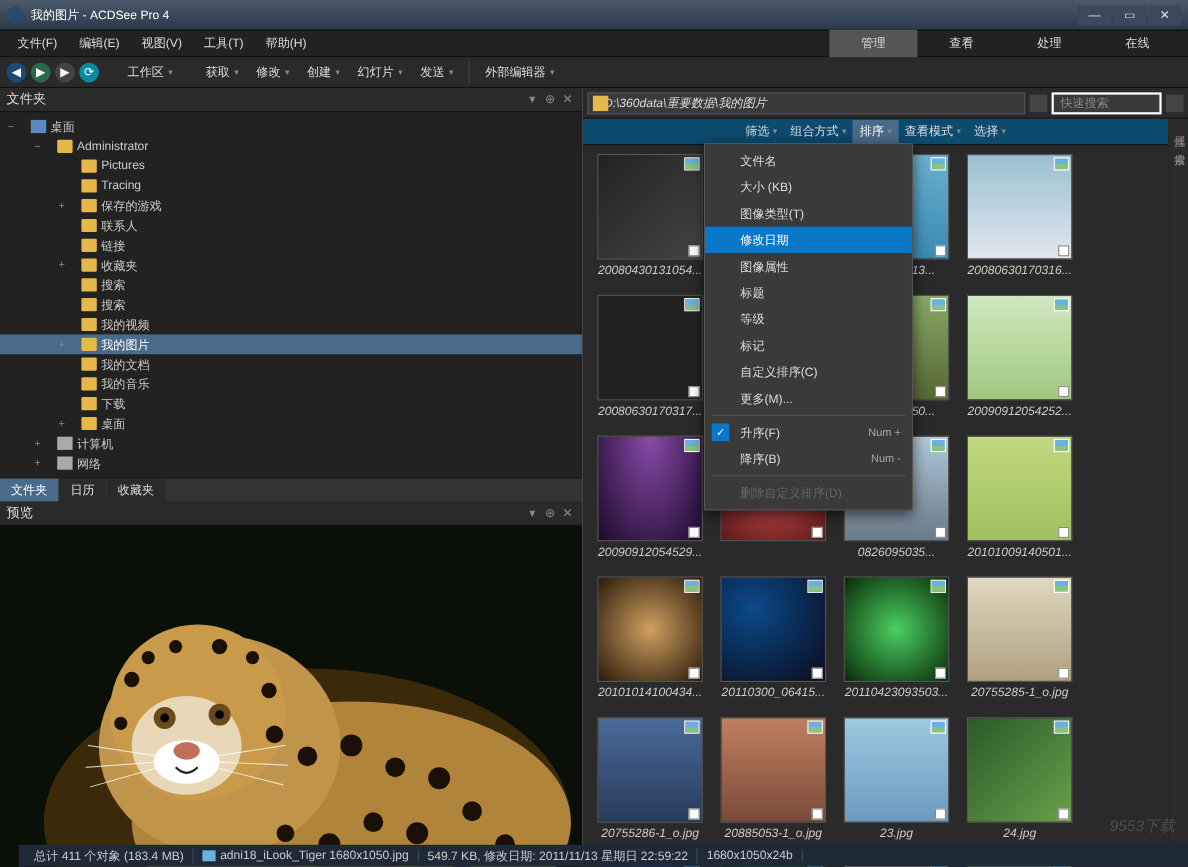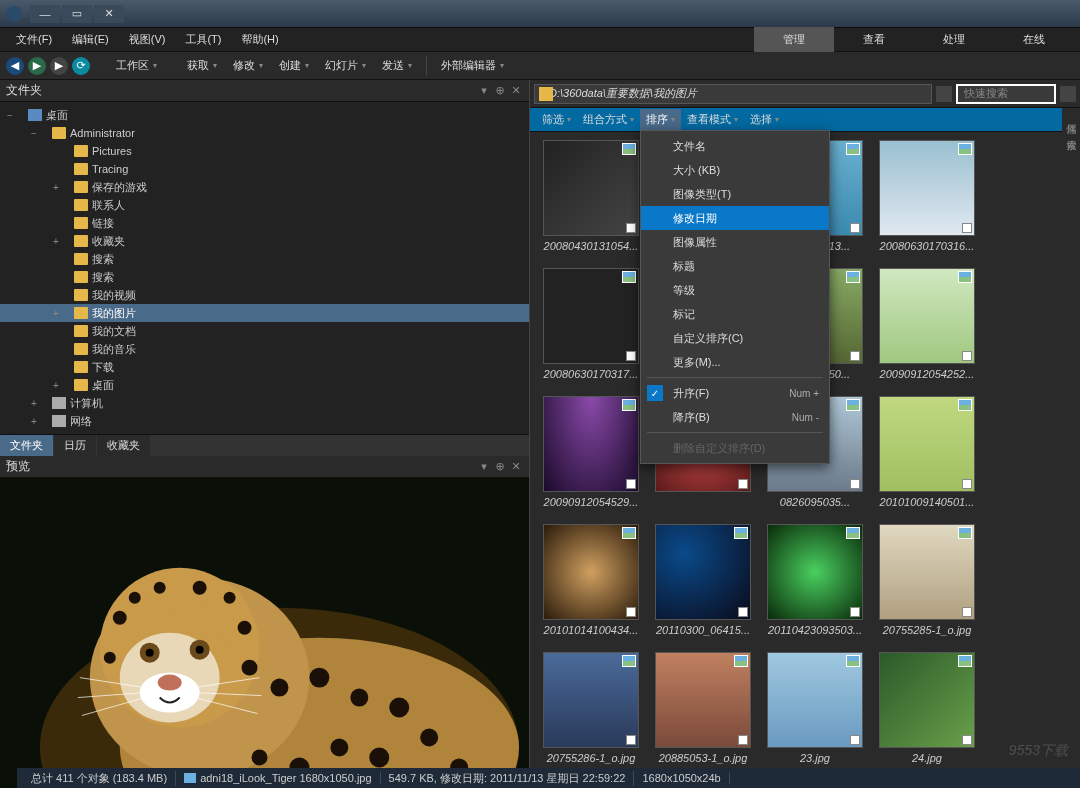--- a/index.html
+++ b/index.html
@@ -58,21 +58,21 @@
 .preview { flex: 1; display: flex; flex-direction: column; }
 .preview-body { flex: 1; background: #1a1a1a; display: flex; align-items: center; justify-content: center; overflow: hidden; }
 .preview-body svg { width: 100%; height: 100%; }
 
 
 .addr-bar { height: 28px; background: #2a2a2a; display: flex; align-items: center; padding: 4px; border-bottom: 1px solid #111; gap: 4px; }
 .addr-input { flex: 1; height: 20px; background: #3a3a3a; border: 1px solid #555; color: #ddd; padding: 0 20px 0 6px; display: flex; align-items: center; position: relative; }
 .addr-input .ai-icon { width: 14px; height: 14px; background: #e6b84a; margin-right: 6px; position: absolute; left: 4px; }
 .addr-input span { margin-left: 8px; font-style: italic; }
 .search-input { width: 100px; height: 20px; background: #3a3a3a; border: 2px solid #ffffff; color: #888; padding: 0 6px; display: flex; align-items: center; }
-.filter-bar { height: 24px; background: #0369a1; display: flex; align-items: center; padding: 0 6px; border-bottom: 1px solid #111; }
+.filter-bar { height: 24px; background: #0c4a6e; display: flex; align-items: center; padding: 0 6px; border-bottom: 1px solid #111; justify-content: center; }
 .fitem { padding: 3px 6px; color: #ddd; display: flex; align-items: center; }
 .fitem::after { content: "▾"; margin-left: 3px; font-size: 8px; color: #888; }
 .fitem.active { background: #4a6a8a; color: #fff; }
 
 
 .thumbs { flex: 1; background: #2a2a2a; overflow: auto; padding: 8px; display: flex; flex-wrap: wrap; gap: 6px; align-content: flex-start; }
 .thumb { width: 106px; height: 122px; display: flex; flex-direction: column; align-items: center; }
 .thumb .timg { width: 96px; height: 96px; background: #444; display: flex; align-items: center; justify-content: center; position: relative; border: 1px solid #555; }
 .thumb .timg::before { content: ""; position: absolute; top: 2px; right: 2px; width: 12px; height: 10px; background: linear-gradient(to bottom, #6ab0e0 50%, #8ac080 50%); border: 1px solid #fff; }
 .thumb .timg .box { position: absolute; bottom: 2px; right: 2px; width: 10px; height: 10px; background: #fff; border: 1px solid #888; }
@@ -97,20 +97,21 @@
 .sidestrip .sitem { writing-mode: vertical-rl; color: #888; margin-bottom: 16px; font-size: 10px; }
 
 
 .watermark { position: absolute; right: 12px; bottom: 28px; color: #666; font-size: 14px; font-style: italic; opacity: 0.6; }
 </style>
 </head>
 <body>
 
 <div class="titlebar">
   <div class="icon"></div>
+  <div class="title">我的图片 - ACDSee Pro 4</div>
   <div class="wbtns">
     <div class="wbtn">—</div>
     <div class="wbtn">▭</div>
     <div class="wbtn">✕</div>
   </div>
 </div>
 
 <div class="menubar">
   <div class="mitem">文件(F)</div>
   <div class="mitem">编辑(E)</div>

